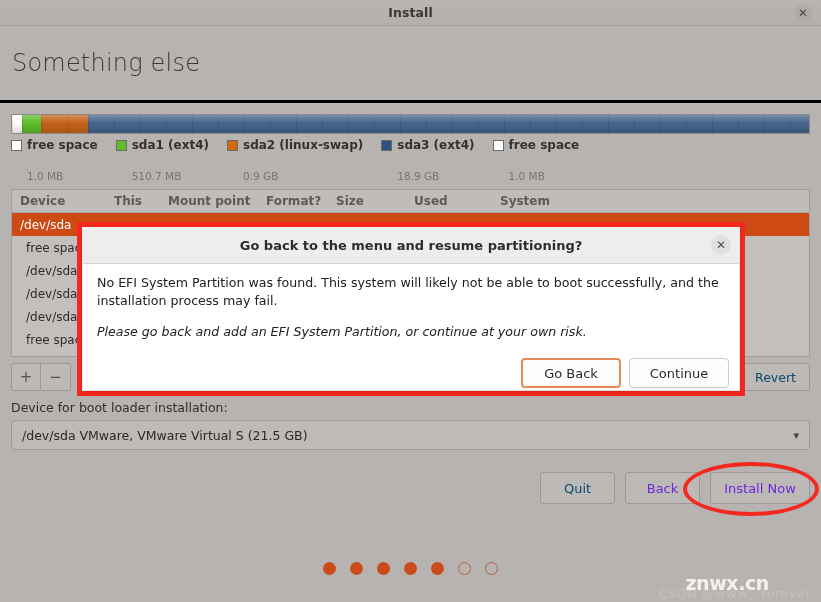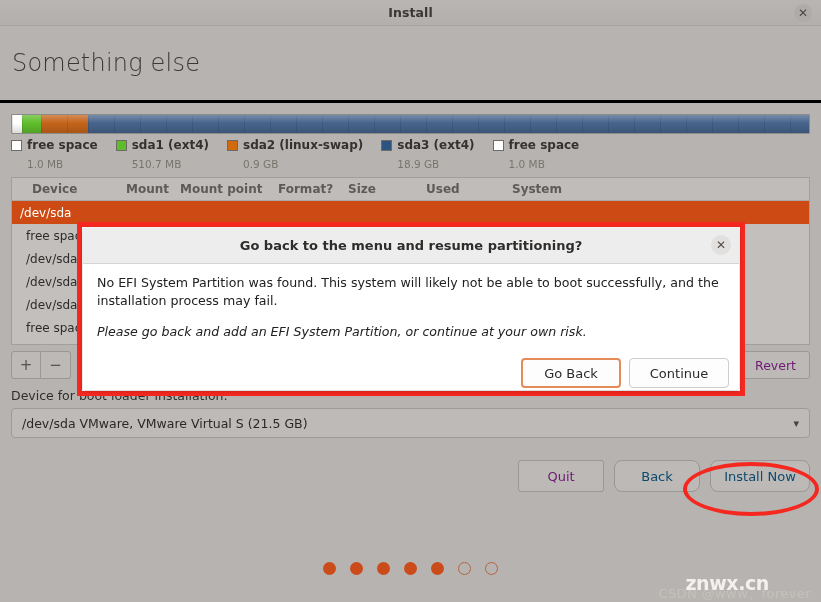--- a/index.html
+++ b/index.html
@@ -126,21 +126,21 @@
     width: 11px;
     height: 11px;
     margin-right: 5px;
     border: 1px solid #6d6a67;
     box-sizing: border-box;
     flex: none;
   }
   #legend .sub {
     color: #78756f;
     font-size: 10.5px;
-    margin-top: 6px;
+    margin-top: 18px;
     margin-left: 16px;
   }
 
   
   #table {
     margin-top: 7px;
     border: 1px solid #a19e9b;
     background: #c2bfbc;
     box-sizing: border-box;
     font-size: 12px;
@@ -175,21 +175,21 @@
   #tbar {
     display: flex;
     align-items: center;
     margin-top: 5px;
     height: 30px;
   }
   .gbtn {
     background: #bcb9b6;
     border: 1px solid #9a9794;
     border-radius: 3px;
-    color: #701a75;
+    color: #0c4a6e;
     font-size: 12.5px;
     display: flex;
     align-items: center;
     justify-content: center;
     box-sizing: border-box;
     cursor: pointer;
   }
   #tbar .plusminus {
     display: flex;
     height: 28px;
@@ -237,25 +237,25 @@
 
   
   #actions {
     display: flex;
     justify-content: flex-end;
     gap: 10px;
     margin-top: 22px;
     position: relative;
   }
   #actions .gbtn {
-    width: 86px;
+    width: 75px;
     height: 32px;
     font-size: 13px;
   }
-  #actions .gbtn.disabled { color: #0c4a6e; border-radius: 8px; }
+  #actions .gbtn.disabled { color: #6d28d9; }
   #actions .gbtn.install { width: 100px; }
 
   
   #ellipse {
     position: absolute;
     left: 683px;
     top: 462px;
     width: 128px;
     height: 46px;
     border: 4px solid #f41f1f;
@@ -454,22 +454,22 @@
           <div class="top">
             <span class="swatch" style="background: rgb(255, 255, 255);"></span>
             <span>free space</span>
           </div>
           <div class="sub">1.0 MB</div>
         </div>
       </div>
 
     <div id="table">
       <div class="thead">
-          <span style="width: 86px; margin-left: 12px;">Device</span>
-          <span style="width: 46px;">Mount</span>
+          <span style="width: 86px;">Device</span>
+          <span style="width: 46px;">This</span>
           <span style="width: 90px;">Mount point</span>
           <span style="width: 62px;">Format?</span>
           <span style="width: 70px;">Size</span>
           <span style="width: 78px;">Used</span>
           <span style="width: 110px;">System</span>
         </div>
       <div class="tbody">
           <div class="row selected">/dev/sda</div>
           <div class="row indent">free space</div>
           <div class="row indent">/dev/sda1</div>

